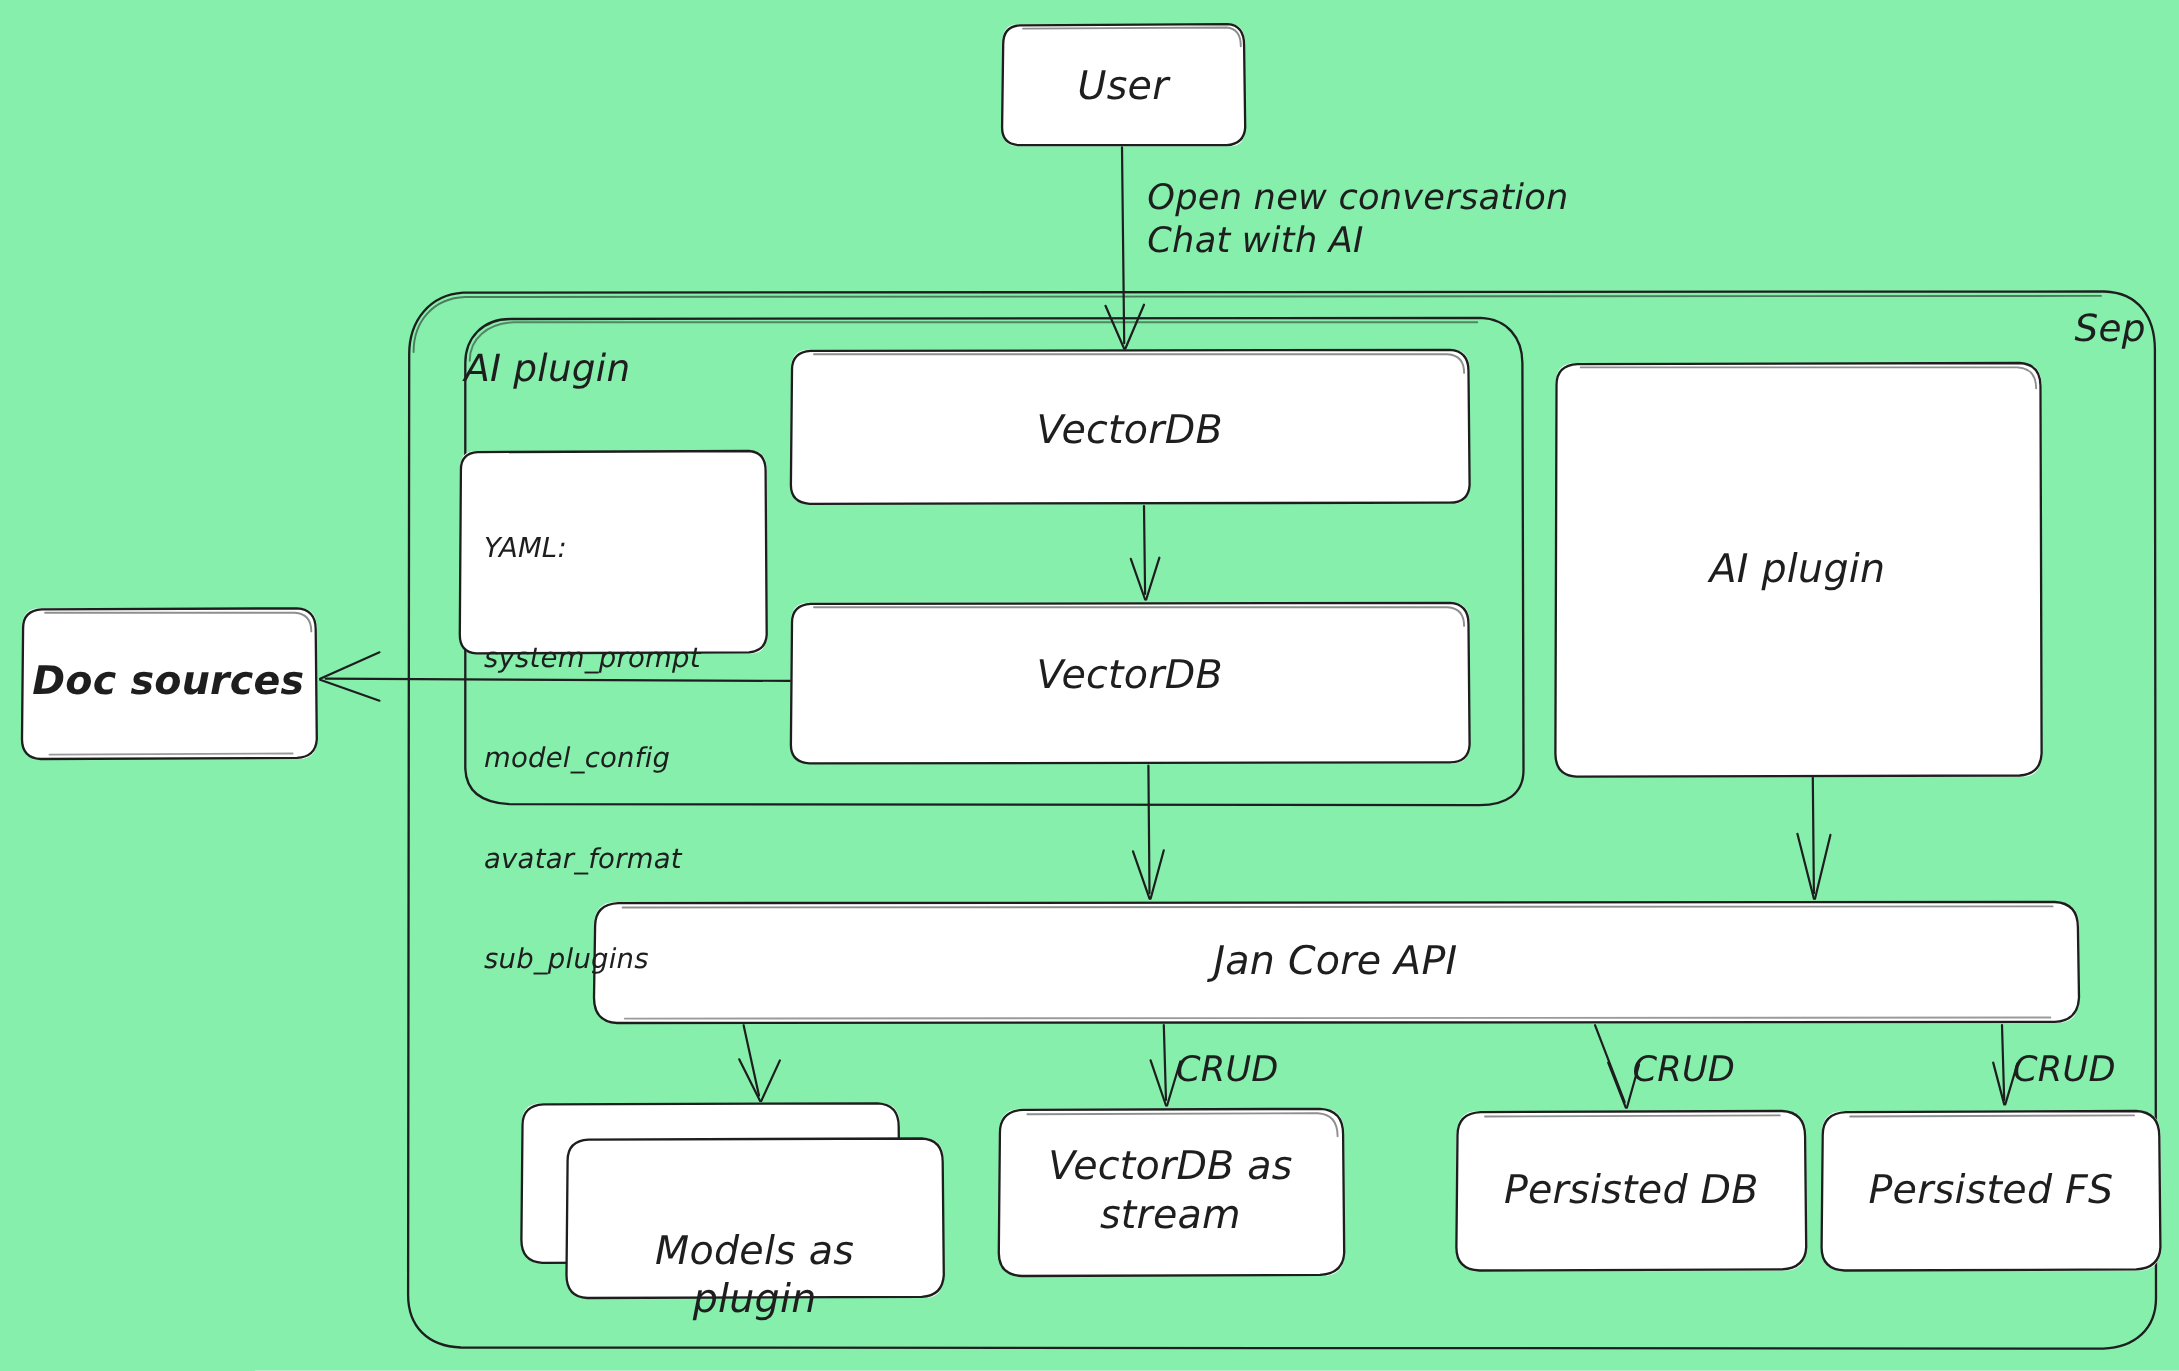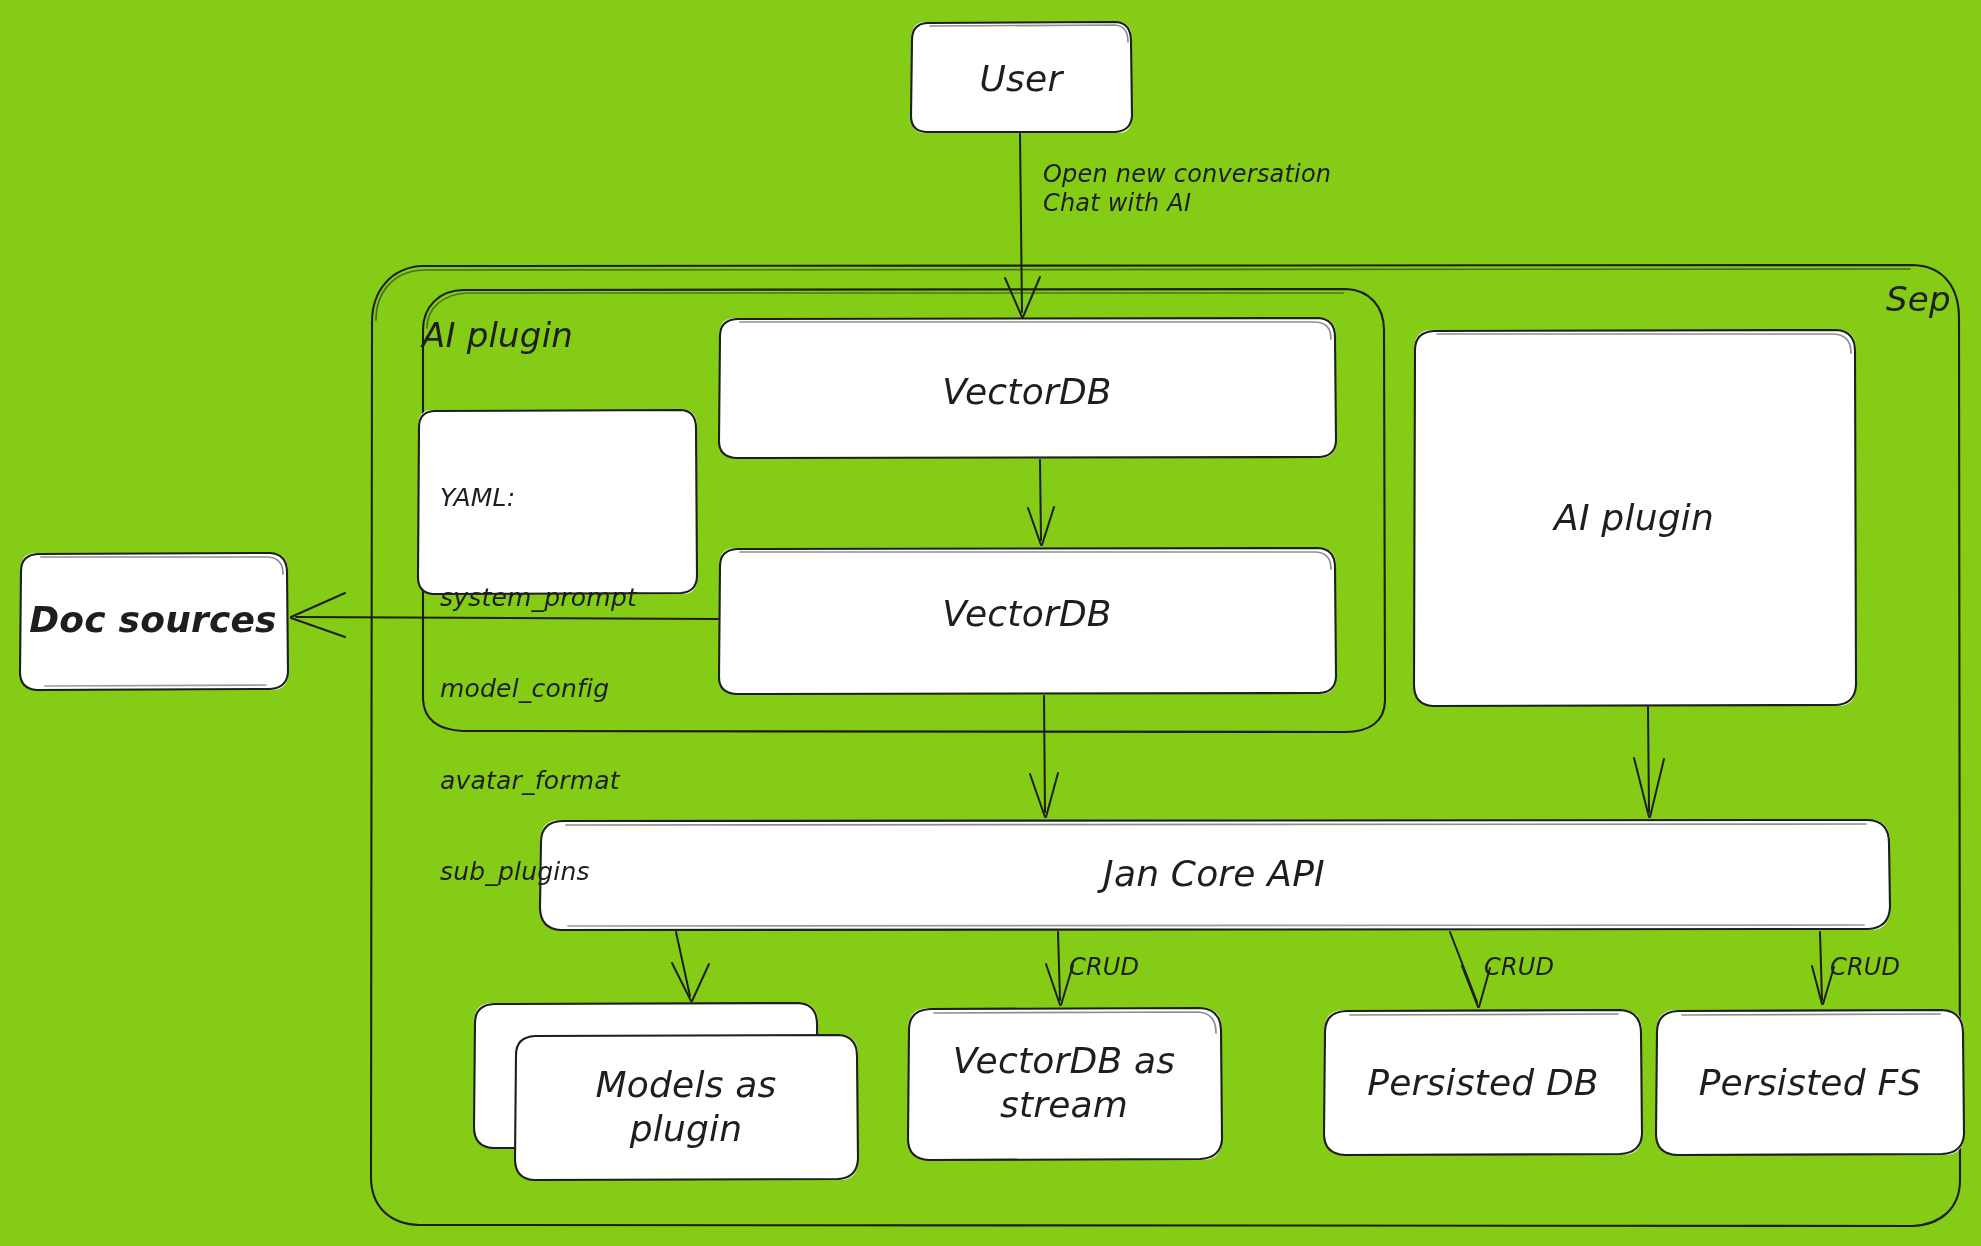--- a/index.html
+++ b/index.html
@@ -10,21 +10,21 @@
   body {
     width: 1981px;
     height: 1246px;
     overflow: hidden;
     font-family: "DejaVu Sans", sans-serif;
   }
   #canvas {
     position: relative;
     width: 1981px;
     height: 1246px;
-    background: #84cc16;
+    background: #86efac;
   }
   svg#diagram {
     position: absolute;
     top: 0;
     left: 0;
     width: 1981px;
     height: 1246px;
   }
   .sketch-stroke {
     fill: none;
@@ -61,21 +61,21 @@
   }
   .label.ctr {
     text-align: center;
     transform: translate(-50%, -50%);
   }
   .label.lft {
     text-align: left;
   }
   .t-node   { font-size: 36px; }
   .t-small  { font-size: 25px; }
-  .t-edge   { font-size: 24px; }
+  .t-edge   { font-size: 32px; }
   .t-group  { font-size: 34px; }
   .yaml-line { display: block; }
 </style>
 </head>
 <body>
 
 <div id="canvas">
 
   <svg id="diagram" viewBox="0 0 1981 1246">
 
@@ -230,21 +230,21 @@
   <div class="label ctr t-node" style="left:1027px; top:392px;">VectorDB</div>
 
   <div class="label ctr t-node" style="left:1027px; top:614px;">VectorDB</div>
 
   <div class="label ctr t-node" style="left:1634px; top:518px;">AI plugin</div>
 
   <div class="label ctr t-node" style="left:153px; top:620px;font-weight:bold;">Doc sources</div>
 
   <div class="label ctr t-node" style="left:1214px; top:874px;">Jan Core API</div>
 
-  <div class="label ctr t-node" style="left:686px; top:1107px; width:300px;">Models as
+  <div class="label ctr t-node" style="left:686px; top:1160px; width:300px;">Models as
 plugin</div>
 
   <div class="label ctr t-node" style="left:1064px; top:1083px; width:300px;">VectorDB as
 stream</div>
 
   <div class="label ctr t-node" style="left:1483px; top:1083px;">Persisted DB</div>
 
   <div class="label ctr t-node" style="left:1810px; top:1083px;">Persisted FS</div>
 
   <div class="label lft t-edge" style="left:1043px; top:160px;">Open new conversation

